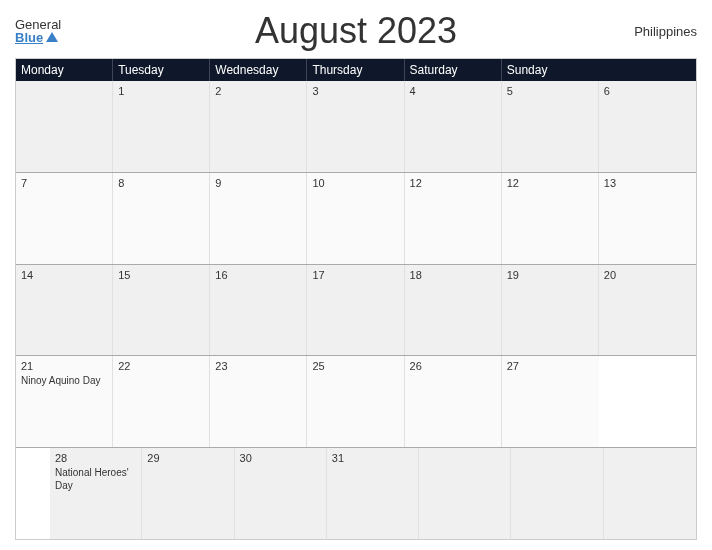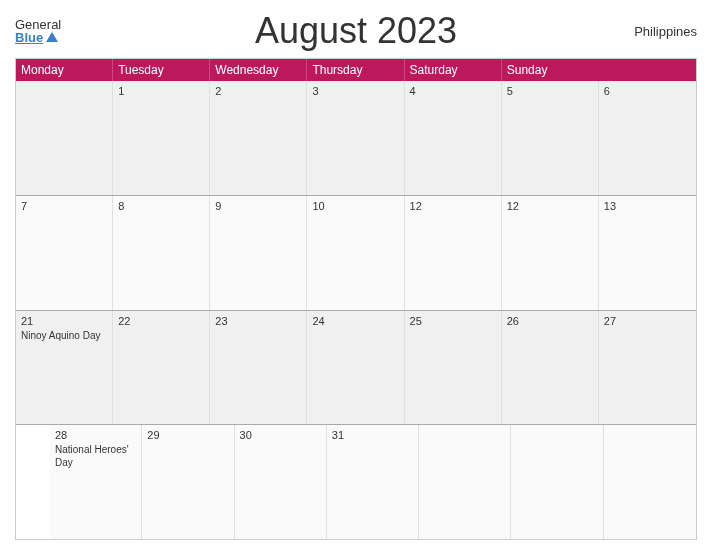--- a/index.html
+++ b/index.html
@@ -65,21 +65,21 @@
     
     .calendar {
       flex: 1;
       display: flex;
       flex-direction: column;
       border: 1px solid #ccc;
     }
     .cal-header {
       display: grid;
       grid-template-columns: repeat(7, 1fr);
-      background: #be185d;
+      background: #0f172a;
     }
     .cal-header-cell {
       color: #fff;
       font-size: 12px;
       padding: 4px 5px;
       font-weight: normal;
       border-right: 1px solid rgba(255,255,255,0.2);
     }
     .cal-header-cell:last-child { border-right: none; }
 
@@ -202,33 +202,53 @@
         </div>
         <div class="cal-cell">
           <span class="cal-cell-num">12</span>
         </div>
         <div class="cal-cell">
           <span class="cal-cell-num">13</span>
         </div>
       </div>
       <div class="cal-week">
         <div class="cal-cell">
+          <span class="cal-cell-num">14</span>
+        </div>
+        <div class="cal-cell">
+          <span class="cal-cell-num">15</span>
+        </div>
+        <div class="cal-cell">
+          <span class="cal-cell-num">16</span>
+        </div>
+        <div class="cal-cell">
+          <span class="cal-cell-num">17</span>
+        </div>
+        <div class="cal-cell">
+          <span class="cal-cell-num">18</span>
+        </div>
+        <div class="cal-cell">
+          <span class="cal-cell-num">19</span>
+        </div>
+        <div class="cal-cell">
+          <span class="cal-cell-num">20</span>
+        </div>
+      </div>
+      <div class="cal-week">
+        <div class="cal-cell">
           <span class="cal-cell-num">21</span>
           <span class="cal-cell-event">Ninoy Aquino Day</span>
         </div>
         <div class="cal-cell">
           <span class="cal-cell-num">22</span>
         </div>
         <div class="cal-cell">
           <span class="cal-cell-num">23</span>
         </div>
         <div class="cal-cell">
-          <span class="cal-cell-num">24</span>
-        </div>
-        <div class="cal-cell">
           <span class="cal-cell-num">25</span>
         </div>
         <div class="cal-cell">
           <span class="cal-cell-num">26</span>
         </div>
         <div class="cal-cell">
           <span class="cal-cell-num">27</span>
         </div>
       </div>
       <div class="cal-week">

